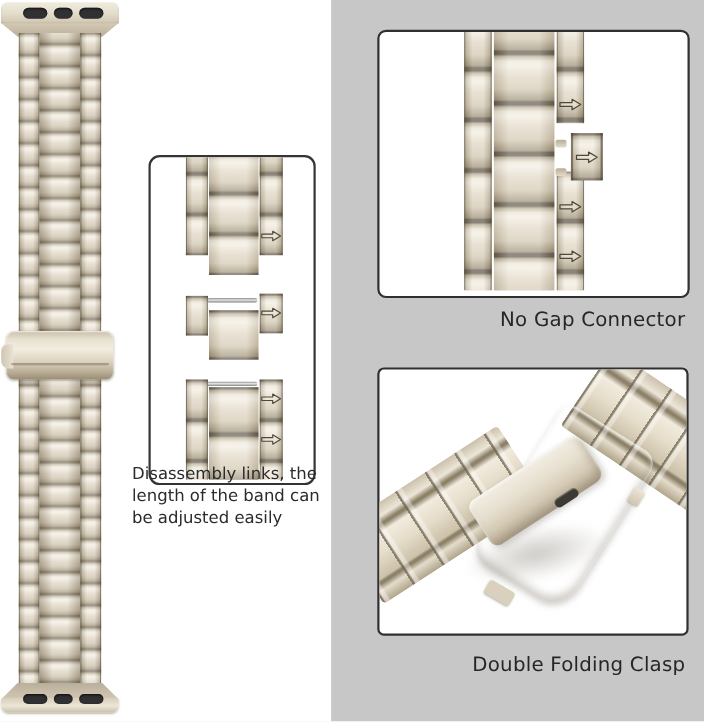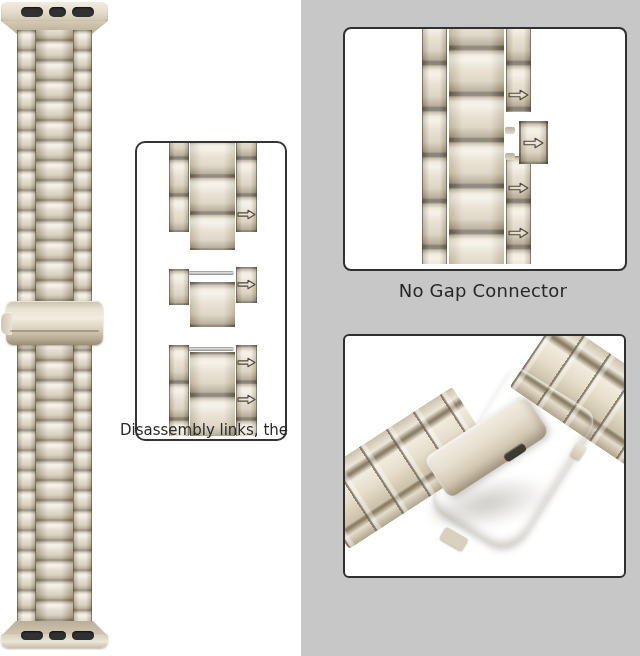--- a/index.html
+++ b/index.html
@@ -54,21 +54,21 @@
                 background:linear-gradient(180deg,#d6ccb8,#ece6d7 55%,#c9bfa9);box-shadow:0 1px 2px rgba(90,82,66,.4);}
 
   
   .mid-box{position:absolute;left:135px;top:141px;width:148px;height:296px;background:#fff;
            border:2.5px solid #343434;border-radius:10px;overflow:hidden;}
   .caption{position:absolute;left:120px;top:420px;width:210px;color:#2b2b2b;font-size:15px;line-height:20px;}
   .right-panel{position:absolute;left:301px;top:0;width:339px;height:656px;background:#c6c7c6;}
   .rbox{position:absolute;background:#fff;border:2.5px solid #303030;overflow:hidden;}
   .nogap-box{left:42px;top:27px;width:280px;height:240px;border-radius:8px;}
   .clasp-box{left:42px;top:334px;width:279px;height:240px;border-radius:6px;}
-  .panel-label{position:absolute;width:280px;text-align:center;color:#262626;font-size:18px;letter-spacing:.2px;}
+  .panel-label{position:absolute;width:280px;text-align:right;color:#262626;font-size:18px;letter-spacing:.2px;}
 
   .arr{position:absolute;z-index:5;}
 
   
   .photo-band{
     background-image:
       repeating-linear-gradient(90deg, rgba(110,100,80,.75) 0 1.5px, rgba(255,255,255,.40) 3px 6px, rgba(0,0,0,0) 8px 32px),
       linear-gradient(180deg,#cbc0aa 0%,#ece6d8 14%,#8d8169 21%,#8d8169 23%,#f1ebde 30%,#e6decb 50%,#ccc1a9 74%,#8d8169 77%,#8d8169 79%,#e4dccb 86%,#b0a48b 100%);
     border-radius:4px;
   }
@@ -132,20 +132,22 @@
     <svg class="arr" style="left:100px;top:214px;" width="19" height="11" viewBox="0 0 20 11">
         <path d="M1 3.8 H11.5 V1 L19 5.5 L11.5 10 V7.2 H1 Z" fill="rgba(255,255,255,.18)" stroke="#4f4839" stroke-width="1.1" stroke-linejoin="round"></path>
       </svg>
     <svg class="arr" style="left:100px;top:251px;" width="19" height="11" viewBox="0 0 20 11">
         <path d="M1 3.8 H11.5 V1 L19 5.5 L11.5 10 V7.2 H1 Z" fill="rgba(255,255,255,.18)" stroke="#4f4839" stroke-width="1.1" stroke-linejoin="round"></path>
       </svg>
   </div>
 
   <div class="caption">
     <div>Disassembly links, the</div>
+    <div>length of the band can</div>
+    <div>be adjusted easily</div>
   </div>
 
   <div class="right-panel">
 
     <div class="rbox nogap-box">
       <div class="abs metal edge-lines" style="left:77px;top:0;width:25px;height:235px;background-size:100% 100%,100% 46px;background-position:0 0,0 -12px;"></div>
       <div class="abs metal center-shade" style="left:104px;top:0;width:55px;height:235px;background-size:100% 100%,100% 46px;background-position:0 0,0 -27px;"></div>
       <div class="abs metal edge-lines" style="left:161px;top:0;width:25px;height:235px;background-size:100% 100%,100% 46px;background-position:0 0,0 -12px;"></div>
 
       <div class="abs" style="left:160px;top:83px;width:28px;height:44px;background:#fff;"></div>
@@ -179,15 +181,16 @@
                   border-radius:12px 14px 26px 18px / 12px 16px 30px 18px;"></div>
       <div class="abs screw" style="left:176px;top:86px;width:12px;height:12px;"></div>
       <div class="abs" style="left:228px;top:108px;width:11px;height:15px;background:linear-gradient(180deg,#ece6d8,#cfc5b1);border-radius:2px;transform:rotate(32deg);box-shadow:0 1px 2px rgba(90,82,66,.4);"></div>
       <div class="abs" style="left:96px;top:196px;width:26px;height:14px;background:#d9d0bd;border-radius:3px;transform:rotate(30deg);box-shadow:0 1px 2px rgba(90,82,66,.4);"></div>
 
       <div class="abs photo-band" style="left:-32px;top:92px;width:175px;height:80px;transform:rotate(-33deg);"></div>
       <div class="abs cp-plate" style="left:82px;top:86px;width:120px;height:48px;transform:rotate(-33deg);border-radius:8px 10px 10px 8px;
                   background:linear-gradient(180deg,#f0ebdf 8%,#e6dfcf 40%,#d4c9b4 70%,#b2a68e);"></div>
       <div class="abs" style="left:158px;top:112px;width:24px;height:9px;background:#3d3a33;border-radius:4px;transform:rotate(-33deg);box-shadow:inset 0 1px 1px rgba(255,255,255,.35);"></div>
     </div>
+    <div class="panel-label" style="left:42px;top:594px;">Double Folding Clasp</div>
   </div>
 
 </div>
 
 </body></html>

